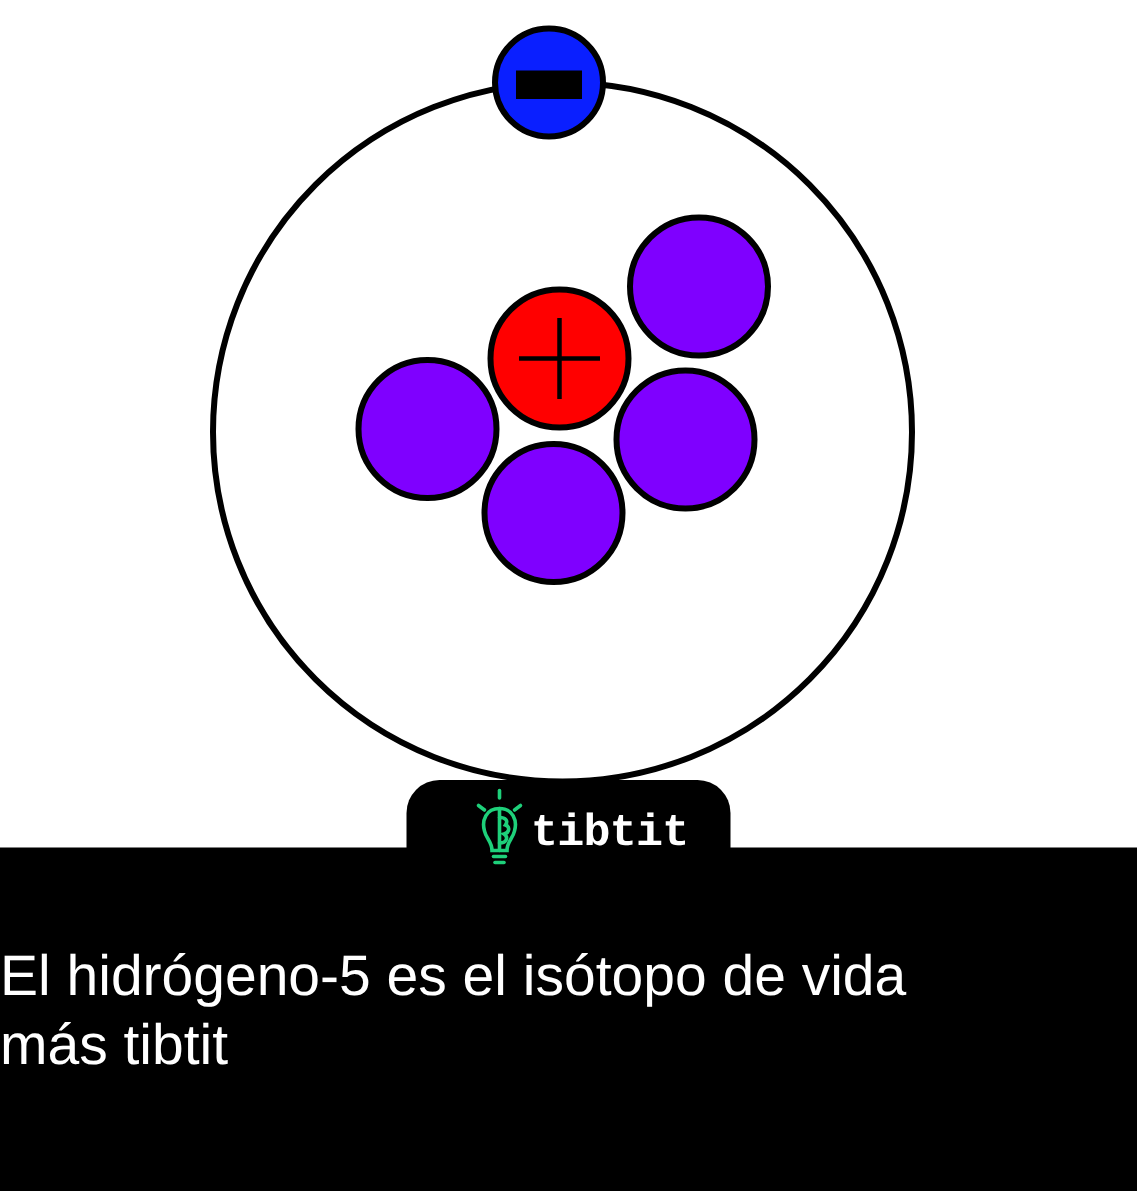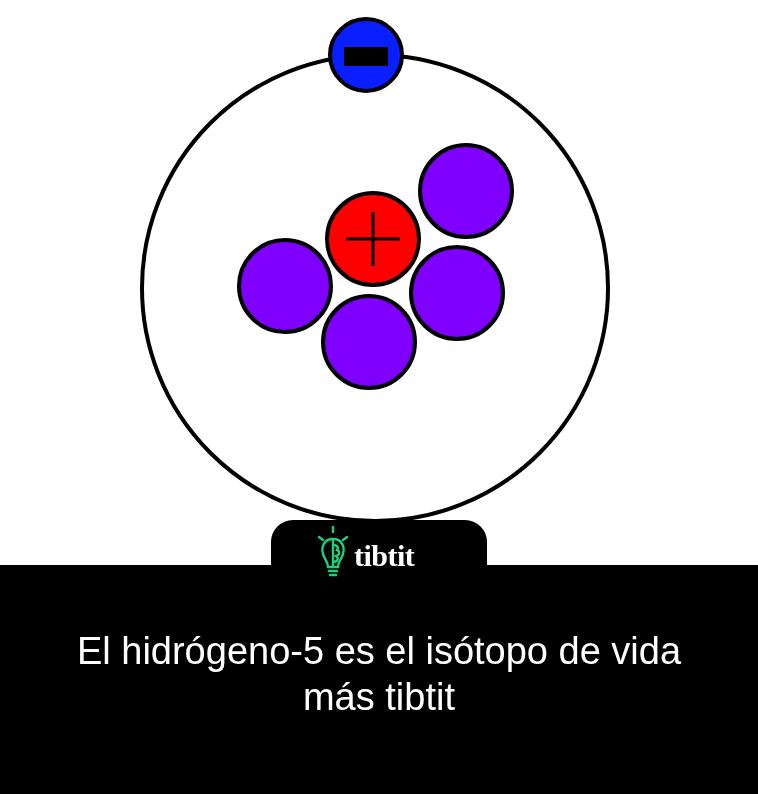--- a/index.html
+++ b/index.html
@@ -1,22 +1,22 @@
 <!DOCTYPE html>
 <html><head>
 <meta charset="utf-8">
 <style>
   html, body { margin:0; padding:0; }
   body { width:758px; height:794px; background:#ffffff; position:relative; overflow:hidden; font-family:"Liberation Sans", sans-serif; }
   .diagram { position:absolute; left:0; top:0; width:758px; height:565px; }
   .footer { position:absolute; left:0; top:565px; width:758px; height:229px; background:#000; }
   .tab { position:absolute; left:271px; top:520px; width:216px; height:60px; background:#000; border-radius:22px 22px 0 0; }
   .brand { position:absolute; left:316px; top:524px; display:flex; align-items:center; height:58px; }
-  .brand-name { color:#fff; font-family:Liberation Serif, serif; font-weight:bold; font-size:30px; letter-spacing:-0.5px; margin-left:4px; margin-top:6px; }
-  .caption { position:absolute; left:0; top:628px; width:758px; text-align:center; color:#fff; font-family:"Liberation Sans", sans-serif; font-size:38px; line-height:46px; }
+  .brand-name { color:#fff; font-family:Liberation Mono, monospace; font-weight:bold; font-size:30px; letter-spacing:-0.5px; margin-left:4px; margin-top:6px; }
+  .caption { position:absolute; left:0; top:628px; width:758px; text-align:left; color:#fff; font-family:"Liberation Sans", sans-serif; font-size:38px; line-height:46px; }
 </style>
 </head>
 <body>
 
 <svg class="diagram" viewBox="0 0 758 565" width="758" height="565">
   <circle cx="375" cy="288" r="233" fill="none" stroke="#000" stroke-width="4"></circle>
   <g>
     <circle cx="466" cy="191" r="46" fill="#7f00ff" stroke="#000" stroke-width="4"></circle>
   </g>
   <g>

